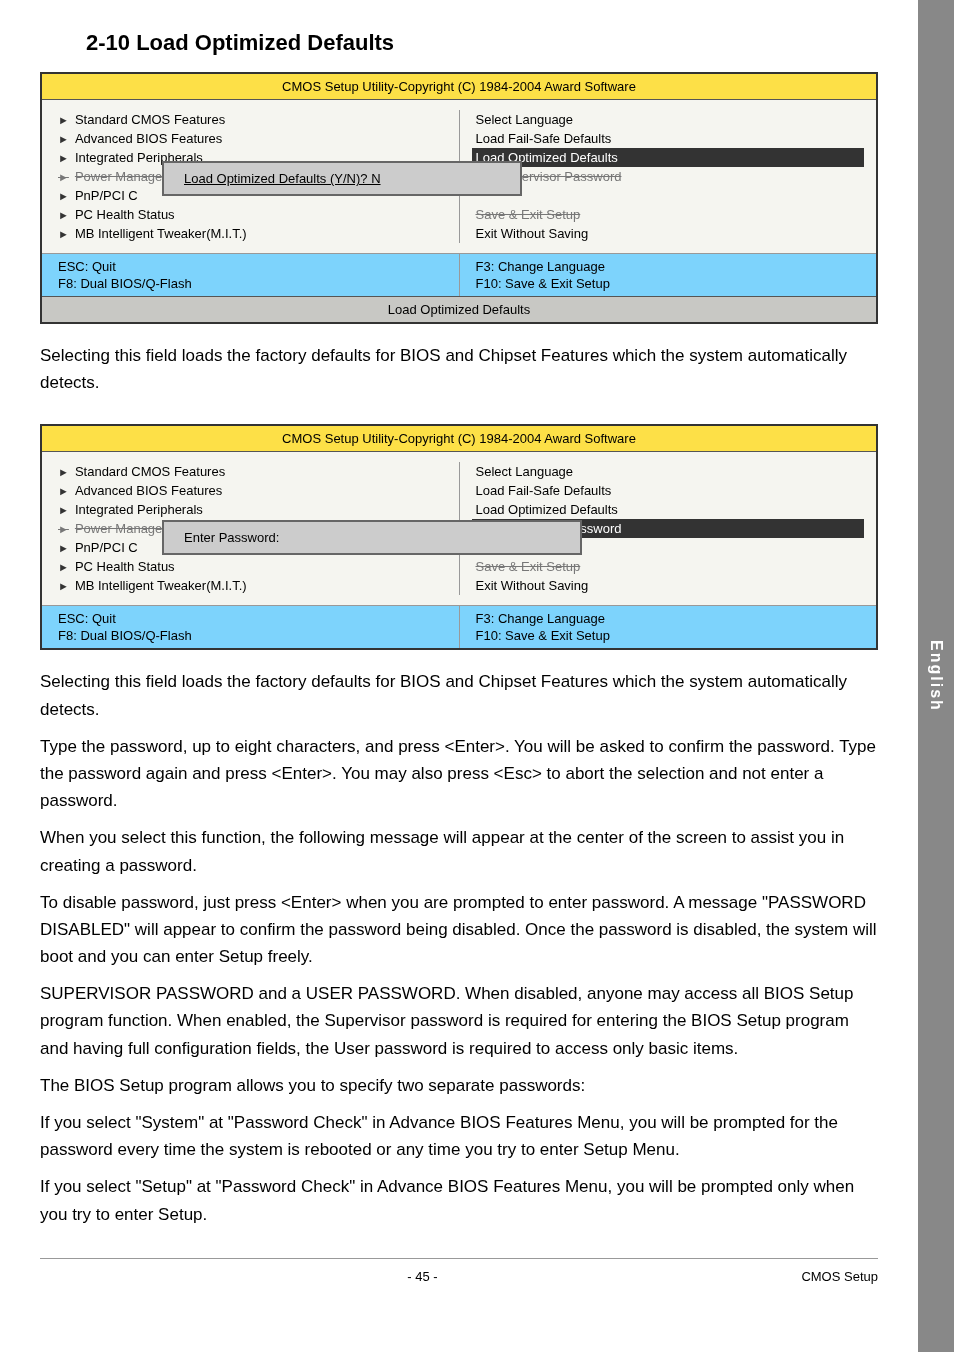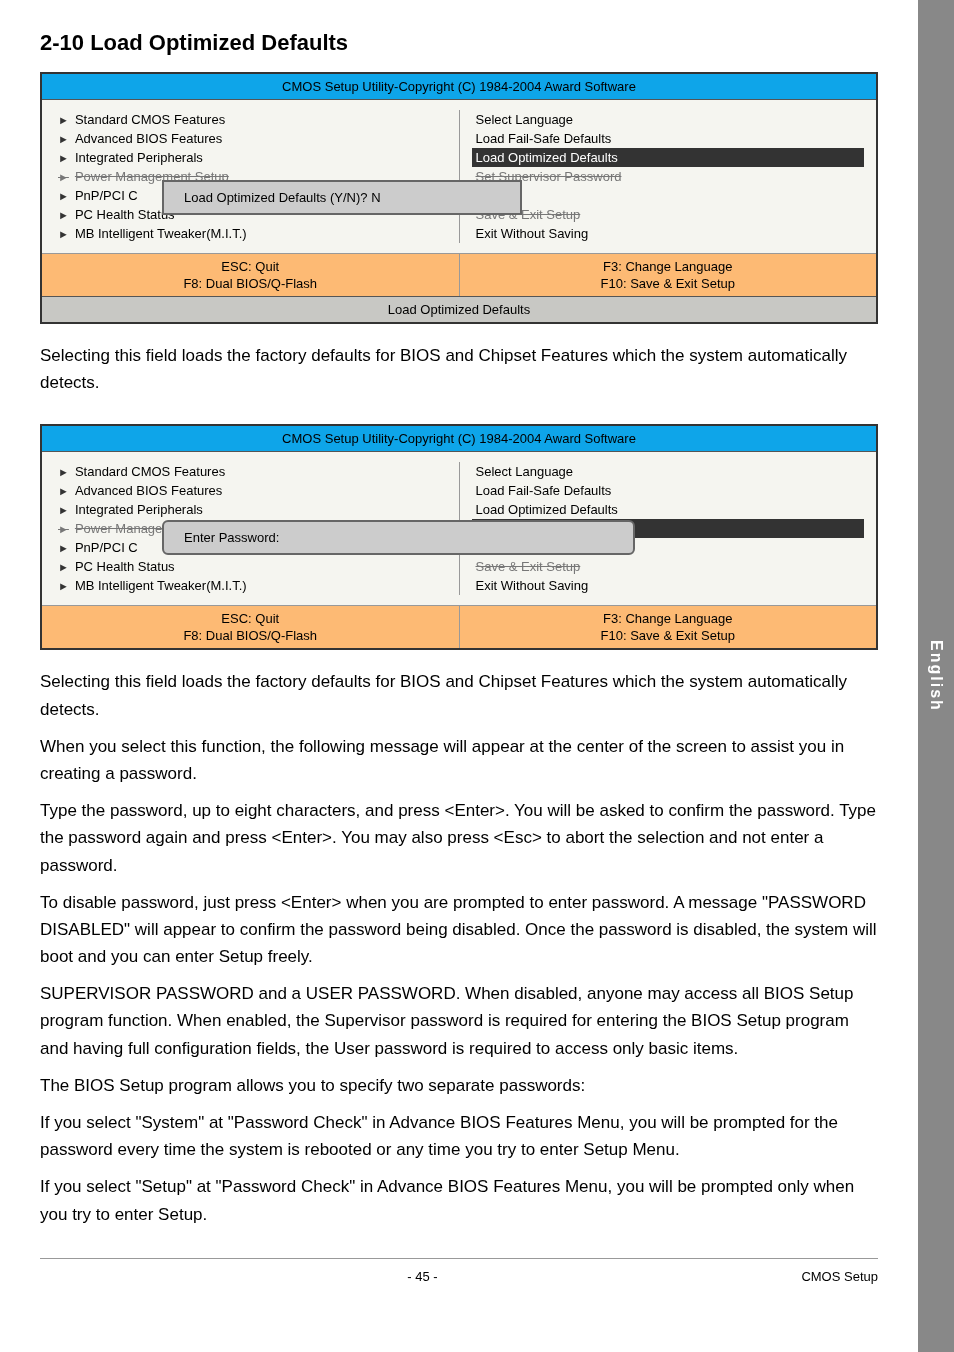--- a/index.html
+++ b/index.html
@@ -39,31 +39,32 @@
       margin: 0 36px 0 0;
       padding: 30px 40px 30px 40px;
     }
 
     
     .section-heading {
       font-size: 22px;
       font-weight: bold;
       margin-bottom: 16px;
       color: #000;
+      margin-left: 46px;
     }
 
     
     .bios-box {
       border: 2px solid #333;
       background: #f5f5f0;
       margin-bottom: 18px;
     }
 
     .bios-title-bar {
-      background: #0ea5e9;
+      background: #fde047;
       text-align: center;
       padding: 5px;
       font-size: 13px;
       border-bottom: 1px solid #555;
       color: #000;
     }
 
     .bios-inner {
       display: flex;
       padding: 10px 0;
@@ -123,37 +124,36 @@
       position: absolute;
       background: #ccc;
       border: 2px solid #666;
       padding: 8px 20px;
       font-size: 13px;
       color: #000;
       z-index: 10;
     }
 
     .bios-dialog-1 {
-      top: 80px;
+      top: 61px;
       left: 120px;
       width: 360px;
+      text-decoration: underline;
     }
 
     .bios-dialog-2 {
       top: 68px;
       left: 120px;
-      width: 473px;
-      border-radius: 6px;
+      width: 420px;
     }
 
     .bios-footer {
       display: flex;
       border-top: 1px solid #999;
-      background: #fdba74;
-      text-align: center;
+      background: #7dd3fc;
     }
 
     .bios-footer-left {
       flex: 1;
       padding: 4px 16px;
       border-right: 1px solid #999;
     }
 
     .bios-footer-right {
       flex: 1;
@@ -340,22 +340,22 @@
           <div class="bios-footer-item">F8: Dual BIOS/Q-Flash</div>
         </div>
         <div class="bios-footer-right">
           <div class="bios-footer-item">F3: Change Language</div>
           <div class="bios-footer-item">F10: Save &amp; Exit Setup</div>
         </div>
       </div>
     </div>
 
     <div class="body-text">Selecting this field loads the factory defaults for BIOS and Chipset Features which the system automatically detects.</div>
+    <div class="body-text">Type the password, up to eight characters, and press &lt;Enter&gt;. You will be asked to confirm the password. Type the password again and press &lt;Enter&gt;. You may also press &lt;Esc&gt; to abort the selection and not enter a password.</div>
     <div class="body-text">When you select this function, the following message will appear at the center of the screen to assist you in creating a password.</div>
-    <div class="body-text">Type the password, up to eight characters, and press &lt;Enter&gt;. You will be asked to confirm the password. Type the password again and press &lt;Enter&gt;. You may also press &lt;Esc&gt; to abort the selection and not enter a password.</div>
     <div class="body-text">To disable password, just press &lt;Enter&gt; when you are prompted to enter password. A message "PASSWORD DISABLED" will appear to confirm the password being disabled. Once the password is disabled, the system will boot and you can enter Setup freely.</div>
     <div class="body-text">SUPERVISOR PASSWORD and a USER PASSWORD. When disabled, anyone may access all BIOS Setup program function. When enabled, the Supervisor password is required for entering the BIOS Setup program and having full configuration fields, the User password is required to access only basic items.</div>
     <div class="body-text">The BIOS Setup program allows you to specify two separate passwords:</div>
     <div class="body-text">If you select "System" at "Password Check" in Advance BIOS Features Menu, you will be prompted for the password every time the system is rebooted or any time you try to enter Setup Menu.</div>
     <div class="body-text">If you select "Setup" at "Password Check" in Advance BIOS Features Menu, you will be prompted only when you try to enter Setup.</div>
   </div>
 
   <div class="page-footer">
     <span>&nbsp;</span>
     <span class="page-footer-center">- 45 -</span>

